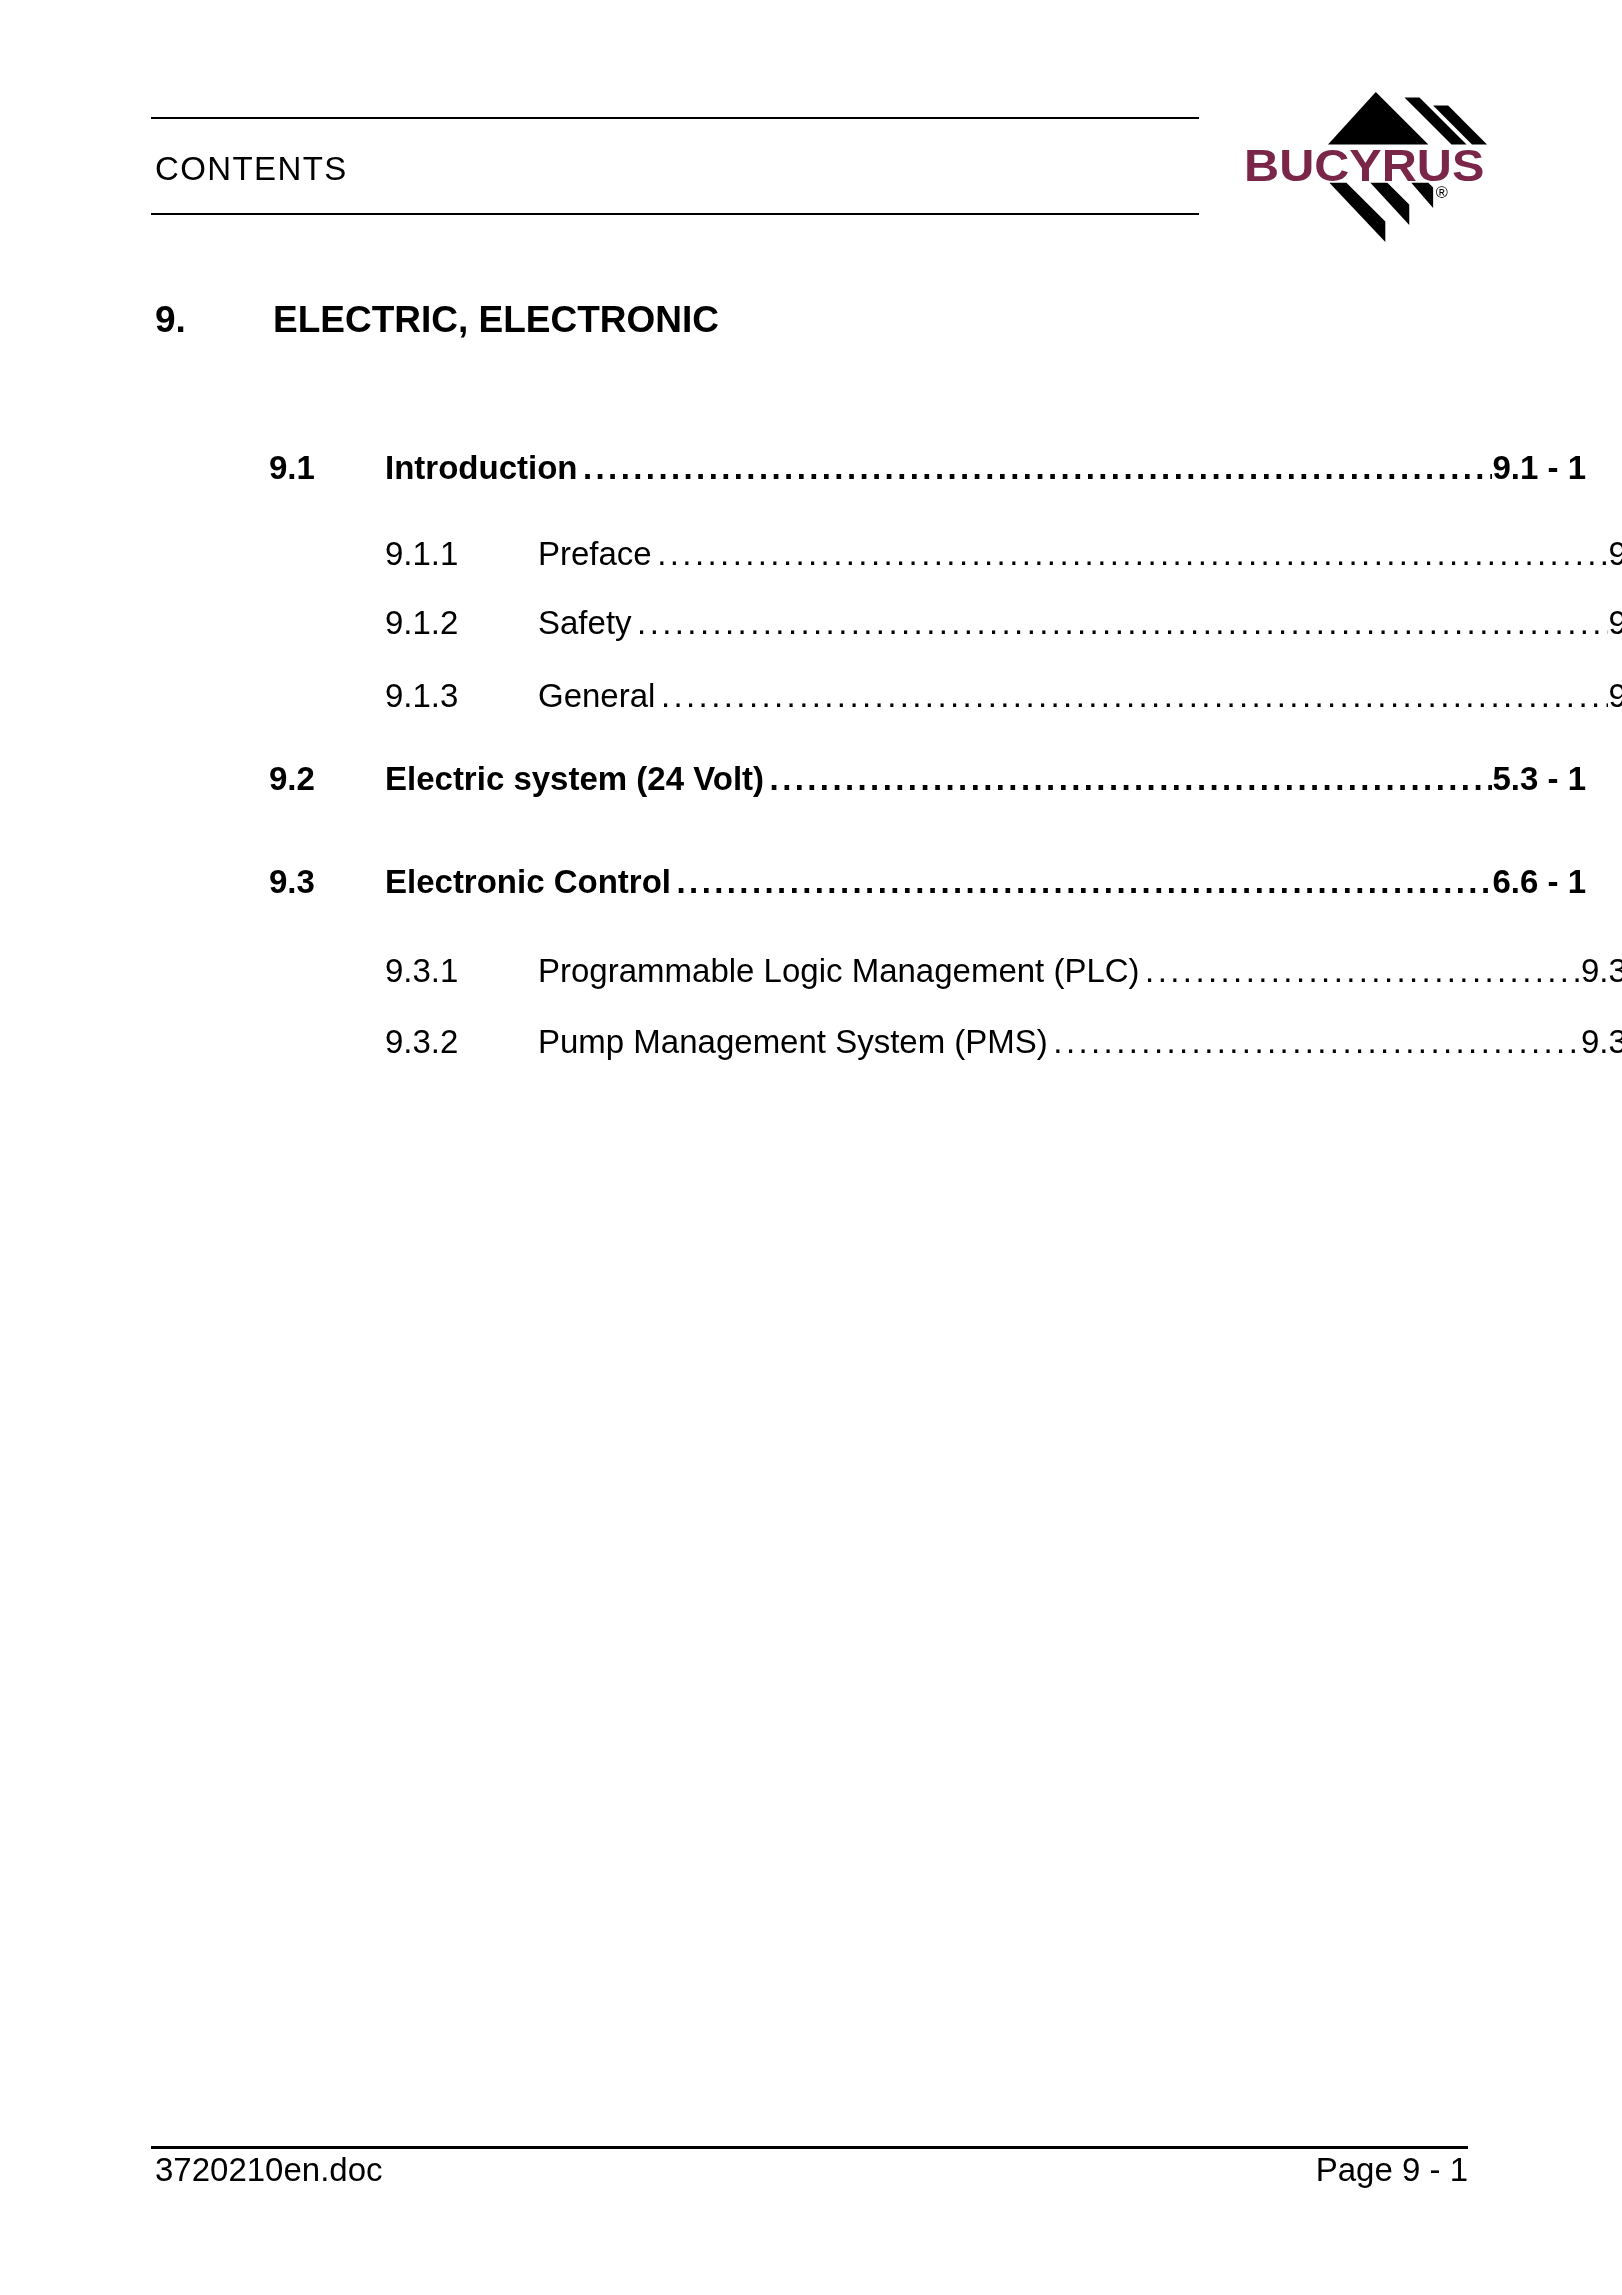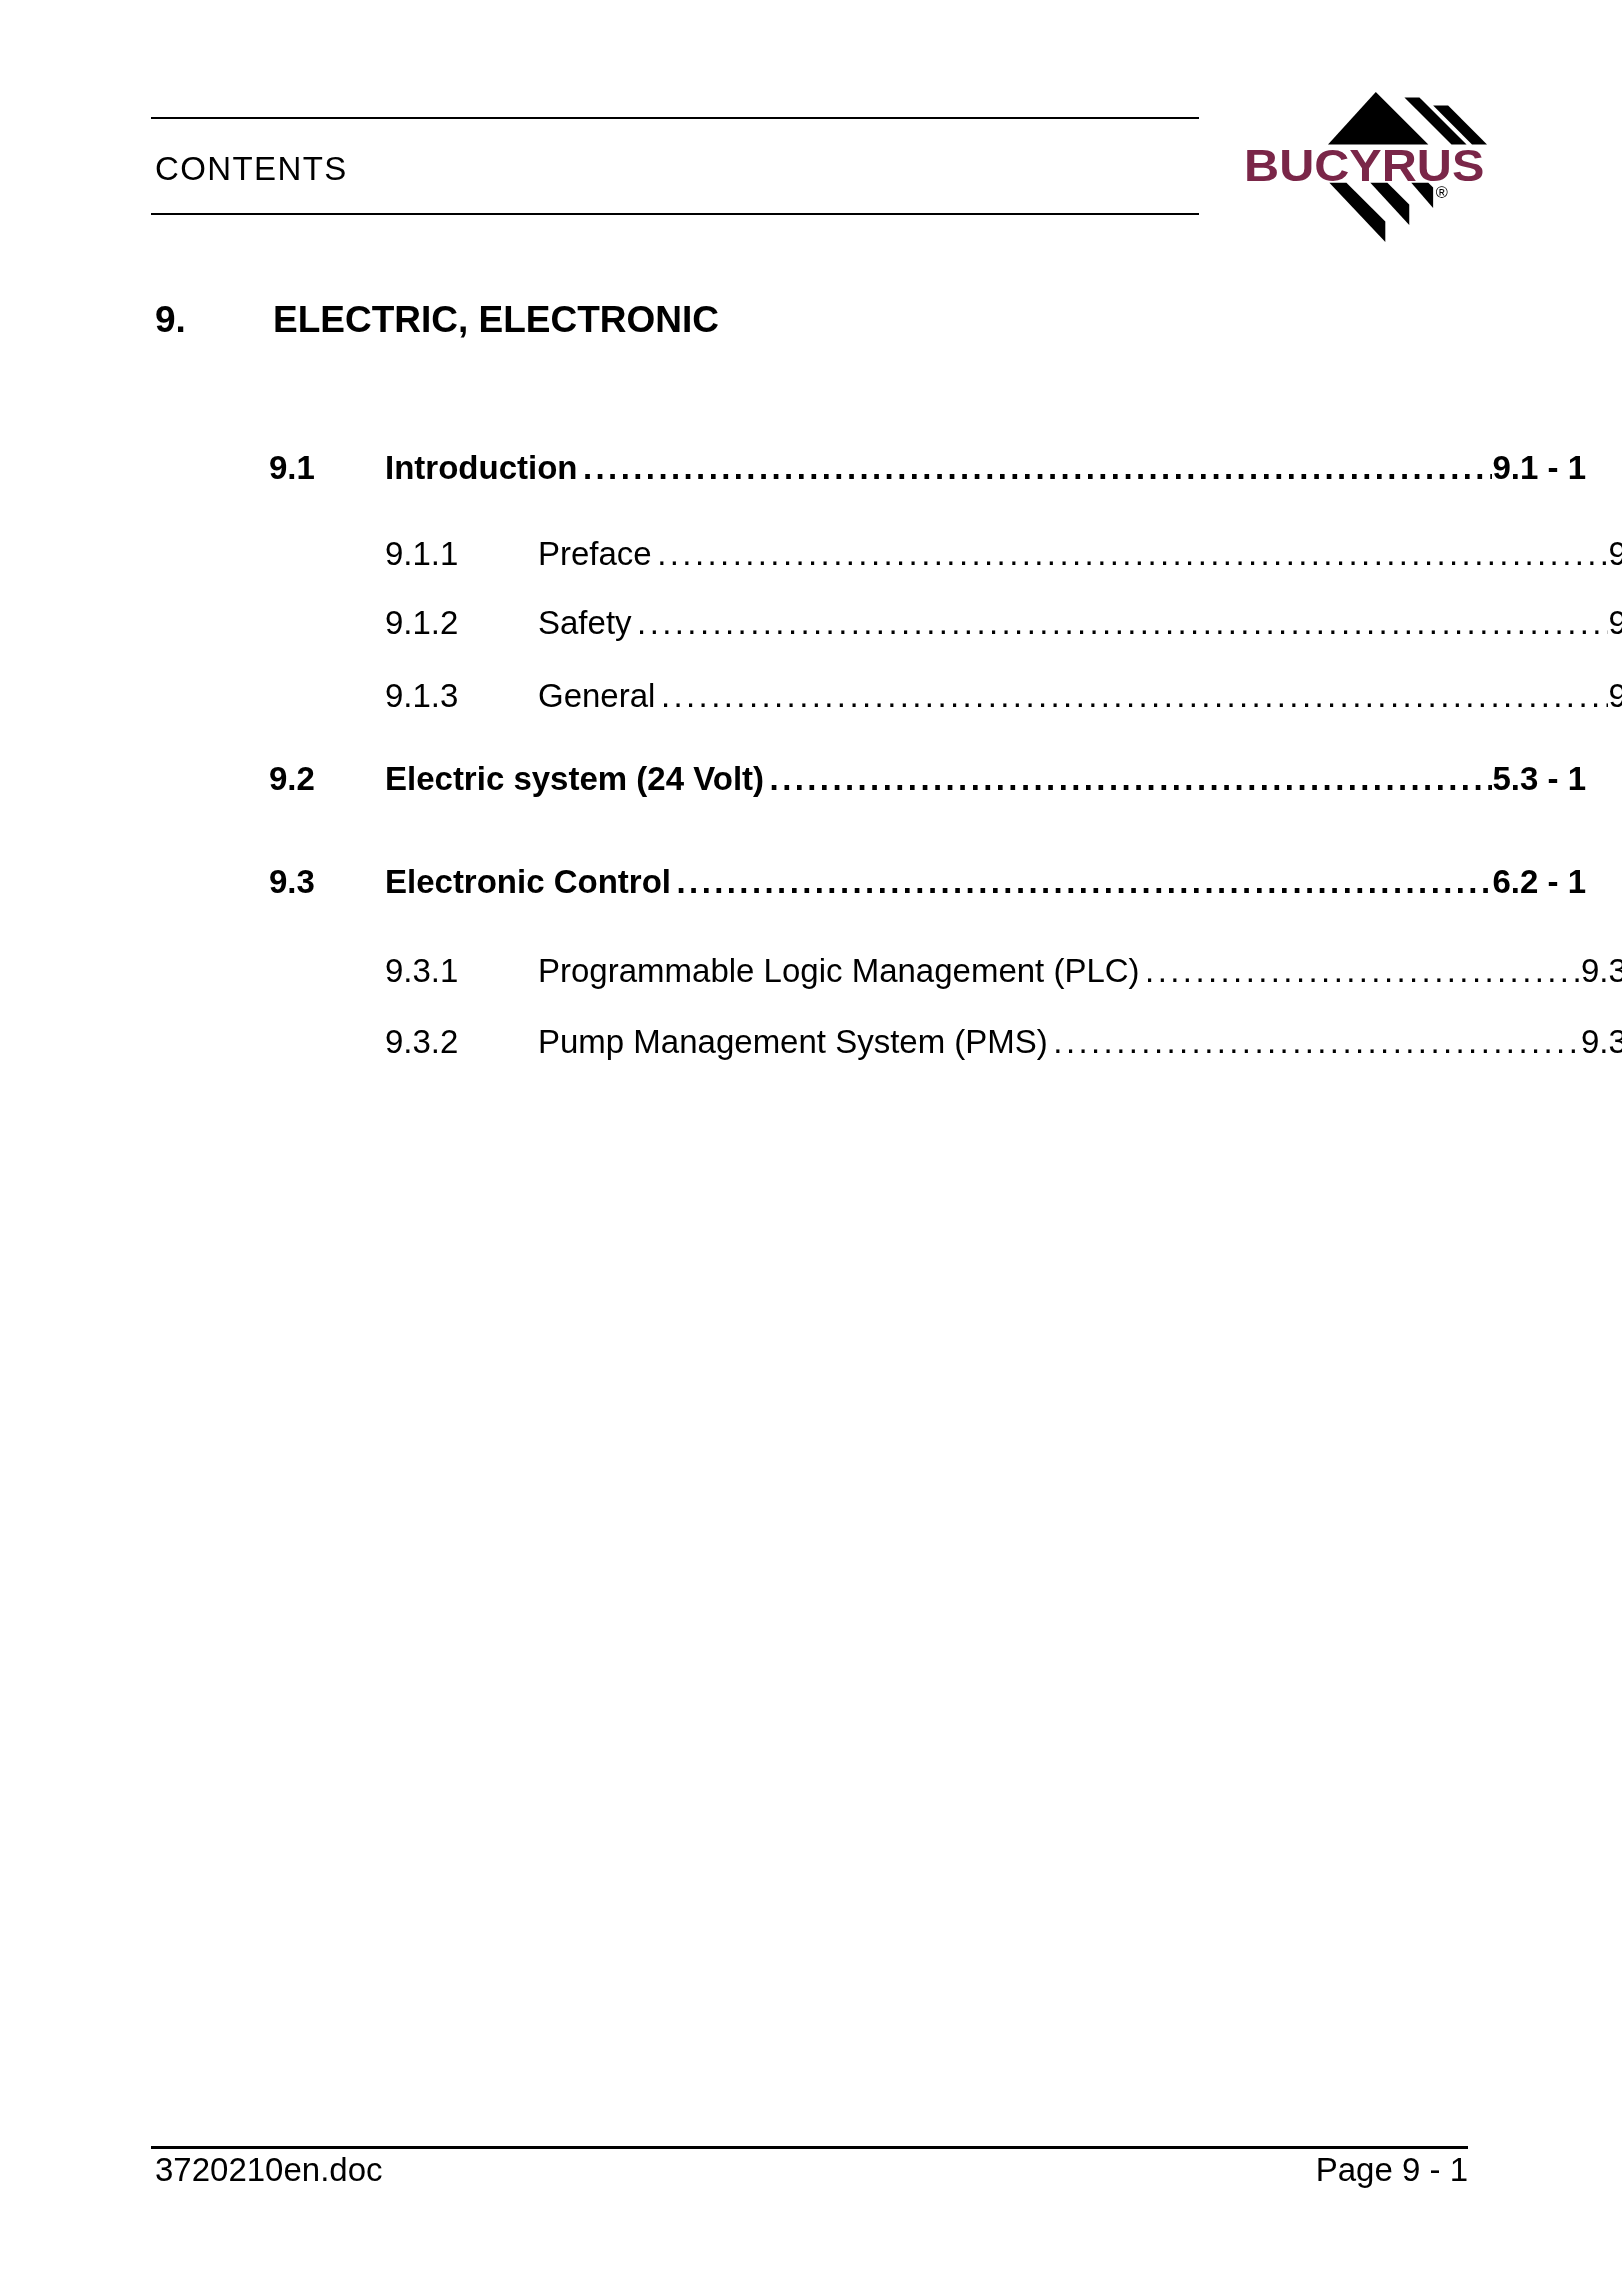--- a/index.html
+++ b/index.html
@@ -161,21 +161,21 @@
       <span class="num">9.2</span>
       <span class="ttl">Electric system (24 Volt)</span>
       <span class="leader">............................................................................................................................................................................................................................................................................................................</span>
       <span class="ref">5.3 - 1</span>
     </div>
 
     <div class="toc-row l1 bold" style="top: 823px;">
       <span class="num">9.3</span>
       <span class="ttl">Electronic Control</span>
       <span class="leader">............................................................................................................................................................................................................................................................................................................</span>
-      <span class="ref">6.2 - 1</span>
+      <span class="ref">6.6 - 1</span>
     </div>
 
     <div class="toc-row l2" style="top: 912px;">
       <span class="num">9.3.1</span>
       <span class="ttl">Programmable Logic Management (PLC)</span>
       <span class="leader">............................................................................................................................................................................................................................................................................................................</span>
       <span class="ref">9.3.1 - 1</span>
     </div>
 
     <div class="toc-row l2" style="top: 983px;">

